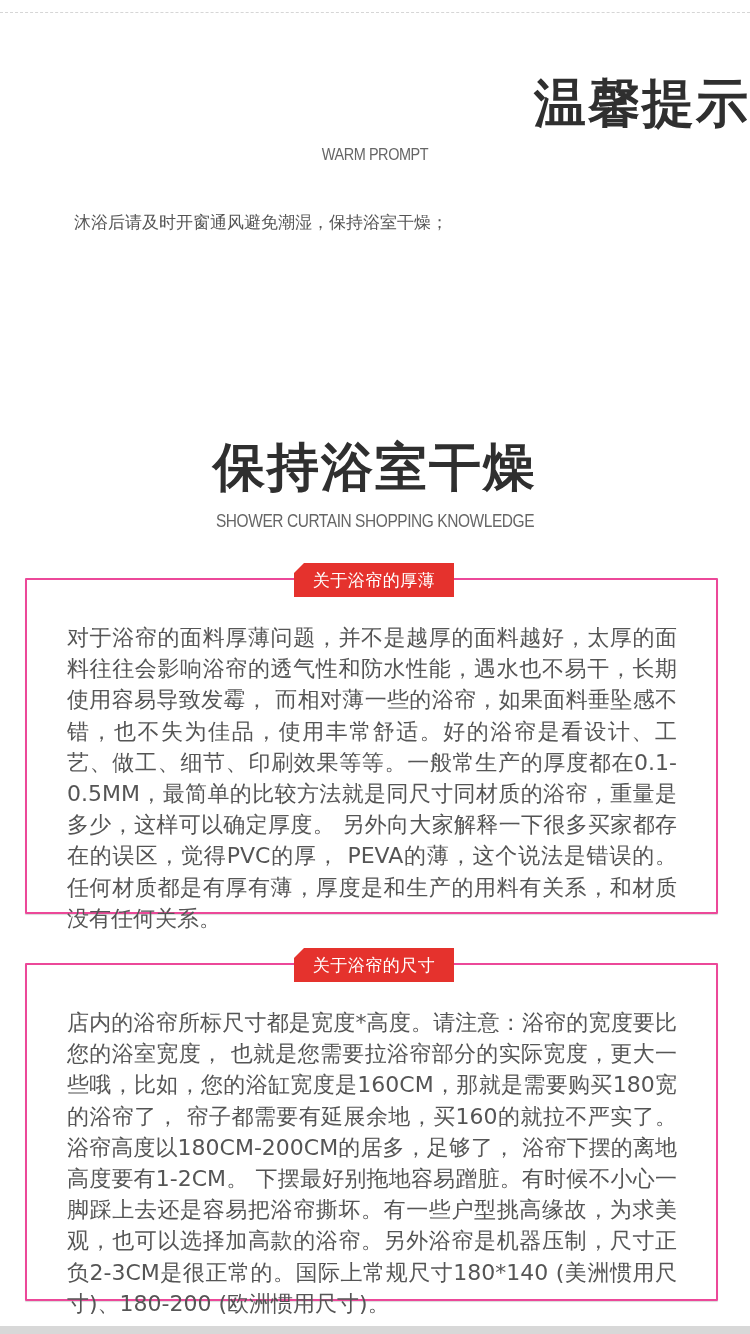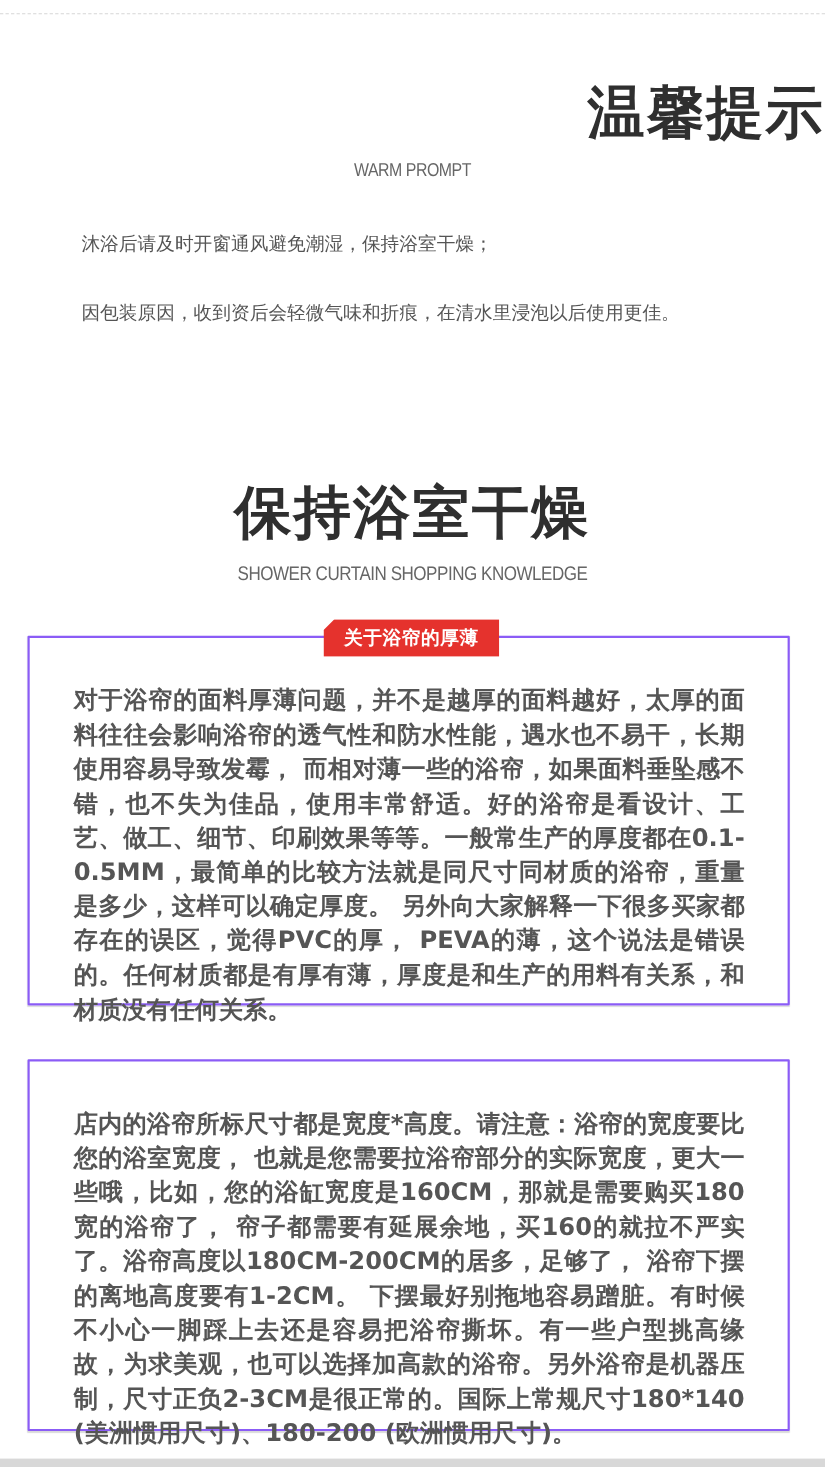--- a/index.html
+++ b/index.html
@@ -29,23 +29,22 @@
 
     .tips {
       position: absolute; left: 74px; top: 207px; width: 620px;
       font-size: 17px; color: #555555;
     }
     .tips p { line-height: 31px; }
     .tips p + p { margin-top: 32px; }
 
     .box {
       position: absolute; left: 25px; width: 693px;
-      border: 2px solid #8b5cf6; border-radius: 1px;
+      border: 2px solid #ec4899; border-radius: 1px;
       box-shadow: 0 1px 1px rgba(0,0,0,0.15);
-      font-weight: bold;
     }
     #box1 { top: 578px; height: 336px; }
     #box2 { top: 963px; height: 338px; }
 
     .box-tab {
       position: absolute; top: -17px; height: 34px;
       background: #e5322d; color: #ffffff;
       font-size: 17px; line-height: 34px; text-align: center;
       clip-path: polygon(10px 0, 100% 0, 100% 100%, 0 100%, 0 10px);
       letter-spacing: 0.5px;
@@ -69,28 +68,28 @@
 </head>
 <body>
 
 <div class="top-dash"></div>
 
 <h1 id="h1" class="heading">温馨提示</h1>
 <div id="sub1" class="subheading">WARM PROMPT</div>
 
 <div class="tips">
   <p>沐浴后请及时开窗通风避免潮湿，保持浴室干燥；</p>
-  <p>因包装原因，收到资后会轻微气味和折痕，在清水里浸泡以后使用更佳。</p>
 </div>
 
 <h2 id="h2" class="heading">保持浴室干燥</h2>
 <div id="sub2" class="subheading">SHOWER CURTAIN SHOPPING KNOWLEDGE</div>
 
 <div id="box1" class="box">
   <div class="box-tab">关于浴帘的厚薄</div>
   <div class="box-body">对于浴帘的面料厚薄问题，并不是越厚的面料越好，太厚的面料往往会影响浴帘的透气性和防水性能，遇水也不易干，长期使用容易导致发霉， 而相对薄一些的浴帘，如果面料垂坠感不错，也不失为佳品，使用丰常舒适。好的浴帘是看设计、工艺、做工、细节、印刷效果等等。一般常生产的厚度都在0.1-0.5MM，最简单的比较方法就是同尺寸同材质的浴帘，重量是多少，这样可以确定厚度。 另外向大家解释一下很多买家都存在的误区，觉得PVC的厚， PEVA的薄，这个说法是错误的。任何材质都是有厚有薄，厚度是和生产的用料有关系，和材质没有任何关系。</div>
 </div>
 
 <div id="box2" class="box">
+  <div class="box-tab">关于浴帘的尺寸</div>
   <div class="box-body">店内的浴帘所标尺寸都是宽度*高度。请注意：浴帘的宽度要比您的浴室宽度， 也就是您需要拉浴帘部分的实际宽度，更大一些哦，比如，您的浴缸宽度是160CM，那就是需要购买180宽的浴帘了， 帘子都需要有延展余地，买160的就拉不严实了。浴帘高度以180CM-200CM的居多，足够了， 浴帘下摆的离地高度要有1-2CM。 下摆最好别拖地容易蹭脏。有时候不小心一脚踩上去还是容易把浴帘撕坏。有一些户型挑高缘故，为求美观，也可以选择加高款的浴帘。另外浴帘是机器压制，尺寸正负2-3CM是很正常的。国际上常规尺寸180*140 (美洲惯用尺寸)、180-200 (欧洲惯用尺寸)。</div>
 </div>
 
 <div class="bottom-strip"></div>
 
 </body></html>

